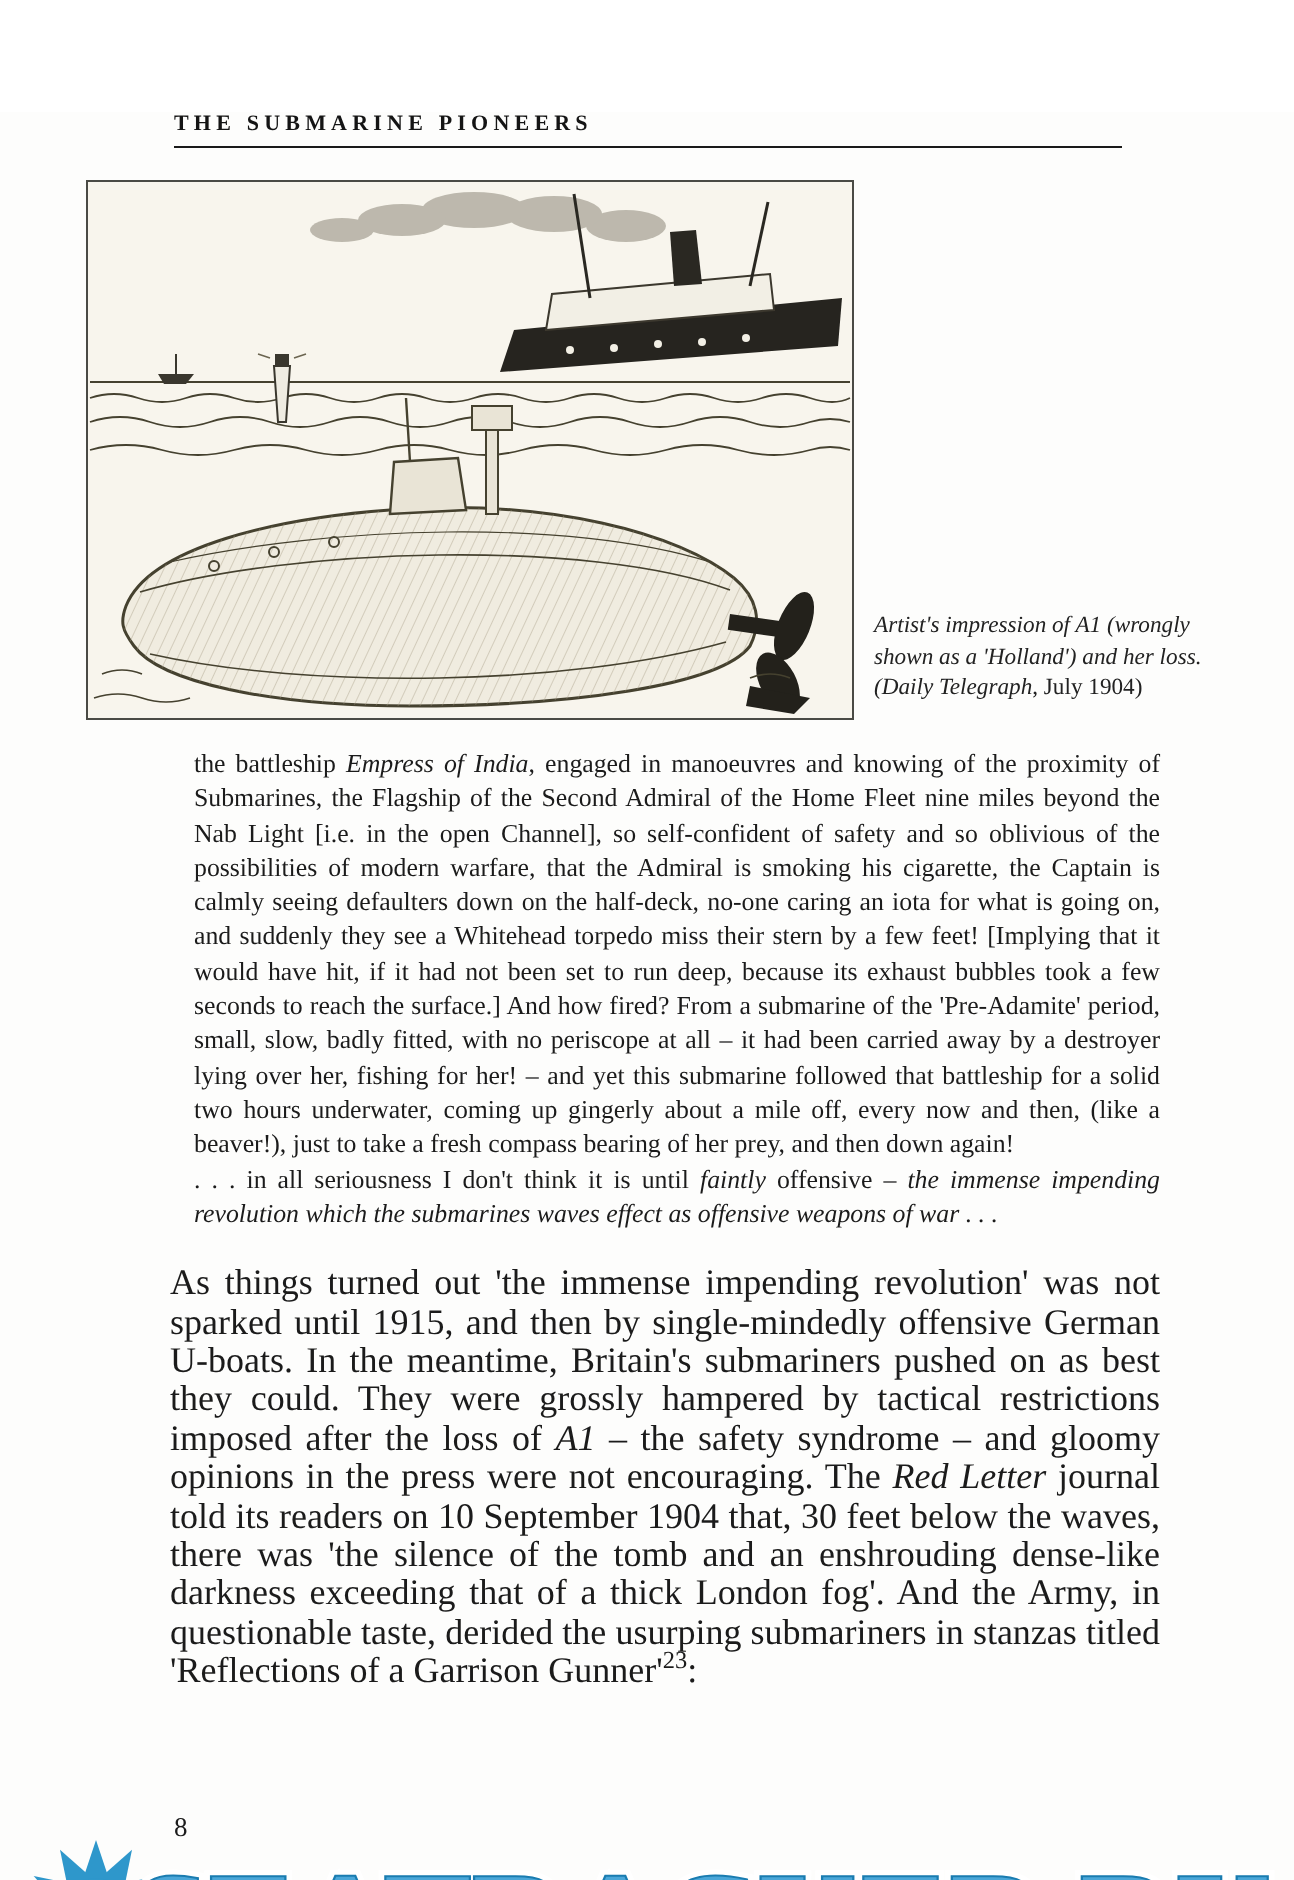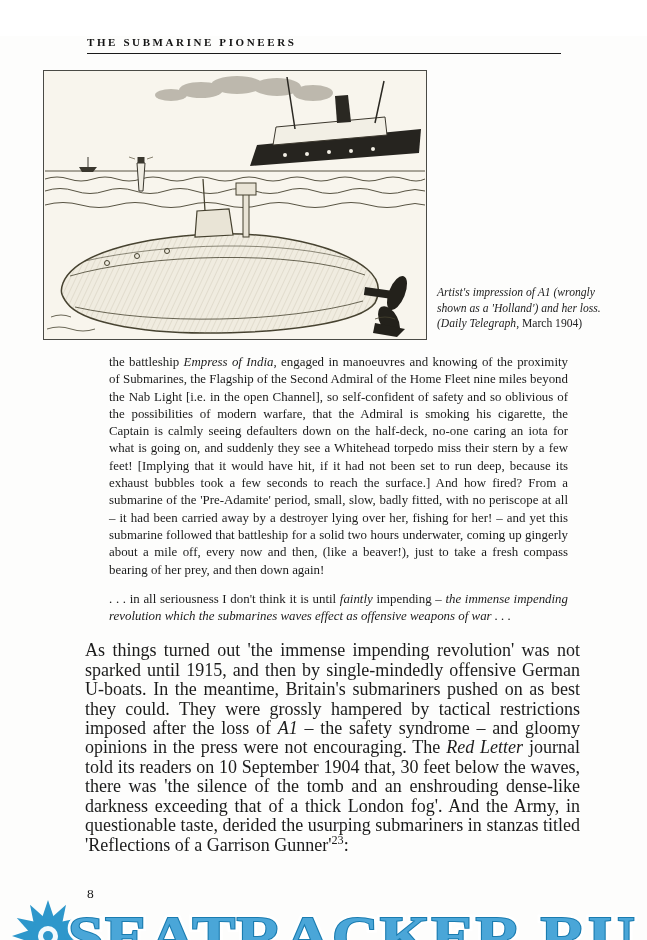--- a/index.html
+++ b/index.html
@@ -7,21 +7,21 @@
     width:647px;height:940px;
     background:#ffffff;
     font-family:"Liberation Serif", serif;
     color:#1b1b1b;
     position:relative;
     overflow:hidden;
   }
   .page{position:relative;width:647px;height:940px;background:#fdfdfc;}
 
   .running-head{
-    margin:36px 0 0 87px;
+    margin:56px 0 0 87px;
     font-size:11px;
     letter-spacing:2.6px;
     font-weight:600;
     color:#141414;
   }
   .head-rule{
     margin:5px 0 0 87px;
     width:474px;height:1px;
     background:#1a1a1a;
   }
@@ -48,21 +48,21 @@
     color:#222;
   }
 
   .quote-block{
     margin:14px 0 0 97px;
     width:483px;
     font-size:12.9px;
     line-height:17.3px;
     text-align:justify;
   }
-  .quote-block p{margin:12px;}
+  .quote-block p{margin:0;}
 
   .body-block{
     margin:16px 0 0 85px;
     width:495px;
     font-size:18px;
     line-height:19.4px;
     text-align:justify;
   }
   .body-block p{margin:0;}
 
@@ -176,26 +176,26 @@
           </g>
 
           <g class="ink" stroke="#9a9484" stroke-width="0.8">
             <path d="M6,246 q10,-4 20,0"></path>
             <path d="M2,258 q12,-4 24,0 q12,4 24,0"></path>
             <path d="M330,248 q10,-4 20,0"></path>
           </g>
         </g>
       </svg>
     </div>
-    <div class="caption"><span style="font-style: italic;">Artist's impression of A1 (wrongly shown as a 'Holland') and her loss. (Daily Telegraph</span><span>, March 1904)</span></div>
+    <div class="caption"><span style="font-style: italic;">Artist's impression of A1 (wrongly shown as a 'Holland') and her loss. (Daily Telegraph</span><span>, July 1904)</span></div>
   </div>
 
   <div class="quote-block">
     <p><span>the battleship </span><span style="font-style: italic;">Empress of India</span><span>, engaged in manoeuvres and knowing of the proximity of Submarines, the Flagship of the Second Admiral of the Home Fleet nine miles beyond the Nab Light [i.e. in the open Channel], so self-confident of safety and so oblivious of the possibilities of modern warfare, that the Admiral is smoking his cigarette, the Captain is calmly seeing defaulters down on the half-deck, no-one caring an iota for what is going on, and suddenly they see a Whitehead torpedo miss their stern by a few feet! [Implying that it would have hit, if it had not been set to run deep, because its exhaust bubbles took a few seconds to reach the surface.] And how fired? From a submarine of the 'Pre-Adamite' period, small, slow, badly fitted, with no periscope at all – it had been carried away by a destroyer lying over her, fishing for her! – and yet this submarine followed that battleship for a solid two hours underwater, coming up gingerly about a mile off, every now and then, (like a beaver!), just to take a fresh compass bearing of her prey, and then down again!</span></p>
-    <p><span>. . . in all seriousness I don't think it is until </span><span style="font-style: italic;">faintly</span><span> impending – </span><span style="font-style: italic;">the immense impending revolution which the submarines waves effect as offensive weapons of war . . .</span></p>
+    <p><span>. . . in all seriousness I don't think it is until </span><span style="font-style: italic;">faintly</span><span> offensive – </span><span style="font-style: italic;">the immense impending revolution which the submarines waves effect as offensive weapons of war . . .</span></p>
   </div>
 
   <div class="body-block">
     <p><span>As things turned out 'the immense impending revolution' was not sparked until 1915, and then by single-mindedly offensive German U-boats. In the meantime, Britain's submariners pushed on as best they could. They were grossly hampered by tactical restrictions imposed after the loss of </span><span style="font-style: italic;">A1</span><span> – the safety syndrome – and gloomy opinions in the press were not encouraging. The </span><span style="font-style: italic;">Red Letter</span><span> journal told its readers on 10 September 1904 that, 30 feet below the waves, there was 'the silence of the tomb and an enshrouding dense-like darkness exceeding that of a thick London fog'. And the Army, in questionable taste, derided the usurping submariners in stanzas titled 'Reflections of a Garrison Gunner'</span><sup>23</sup><span>:</span></p>
   </div>
 
   <div class="page-number">8</div>
 
   <svg class="watermark-svg" viewBox="0 0 647 78" aria-hidden="true">
     <g fill="#2e97cb">

